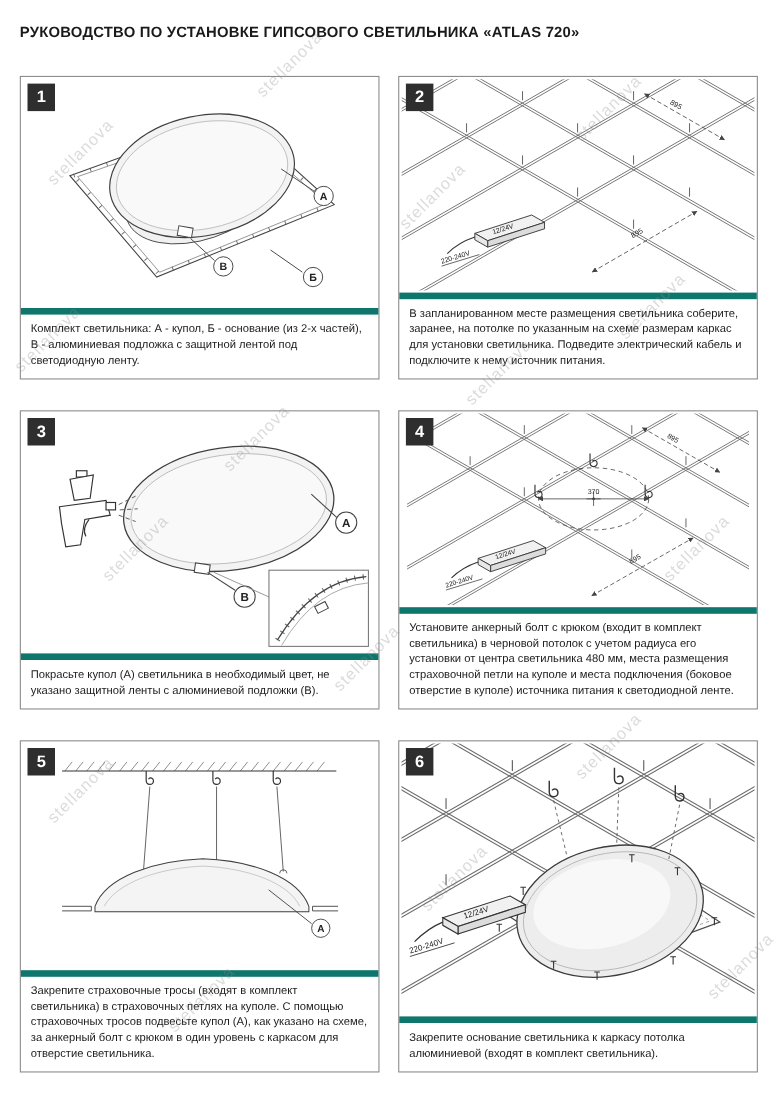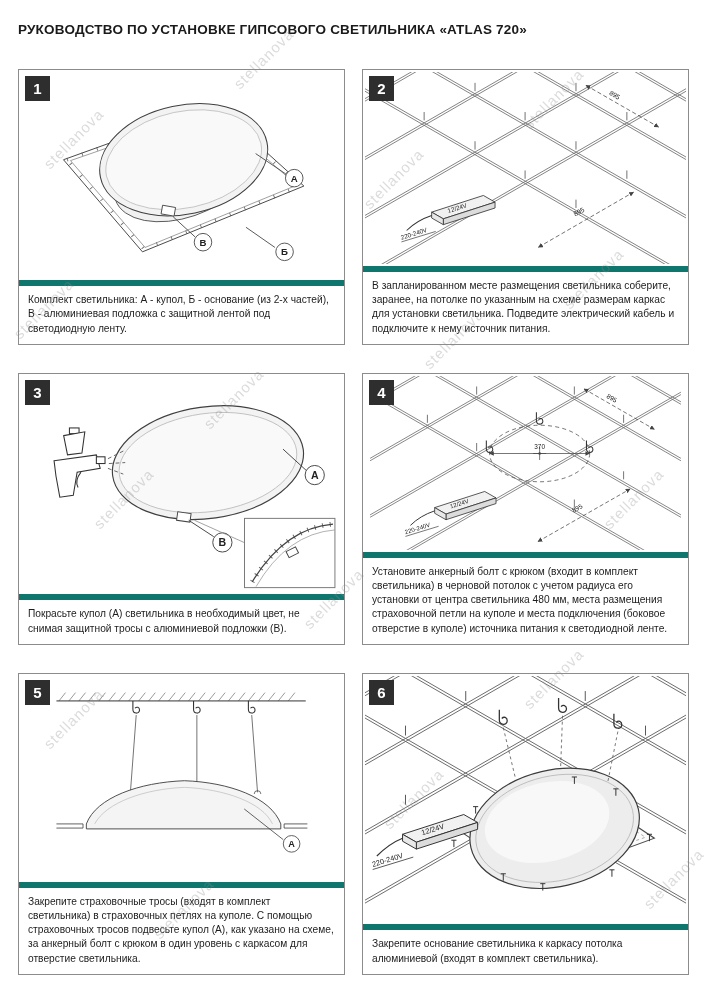--- a/index.html
+++ b/index.html
@@ -159,21 +159,21 @@
           <line x1="176" y1="150" x2="252" y2="184" stroke="#888" stroke-width=".8"></line>
           <g>
             <rect x="228" y="148" width="94" height="72" fill="#fff" stroke="#777" stroke-width="1"></rect>
             <path d="M236,214 Q270,158 320,154" stroke="#555" stroke-width="5" stroke-dasharray="1 7" fill="none" opacity=".9"></path>
             <path d="M236,214 Q270,158 320,154" stroke="#444" stroke-width="1.2" fill="none"></path>
             <path d="M240,219 Q272,164 322,160" stroke="#999" stroke-width=".8" fill="none"></path>
             <rect x="272" y="180" width="11" height="7" transform="rotate(-27 277 183)" fill="#fff" stroke="#444"></rect>
           </g>
         </svg>
       </div>
-      <div class="caption">Покрасьте купол (А) светильника в необходимый цвет, не снимая защитной тросы с алюминиевой подложки (В).</div>
+      <div class="caption">Покрасьте купол (А) светильника в необходимый цвет, не указано защитной ленты с алюминиевой подложки (В).</div>
     </section>
 
     <section class="panel">
       <div class="badge">4</div>
       <div class="art">
         <svg viewBox="0 0 325 215" preserveAspectRatio="xMidYMid meet">
           <g stroke="#6b6b6b" stroke-width="1" fill="none">
             <path d="M-30,-190 L355,32 M-30,-187 L355,35 M-30,-120 L355,102 M-30,-117 L355,105 M-30,-50 L355,172 M-30,-47 L355,175 M-30,20 L355,242 M-30,23 L355,245"></path>
             <path d="M355,-190 L-30,32 M355,-187 L-30,35 M355,-120 L-30,102 M355,-117 L-30,105 M355,-50 L-30,172 M355,-47 L-30,175 M355,20 L-30,242 M355,23 L-30,245"></path>
           </g>

